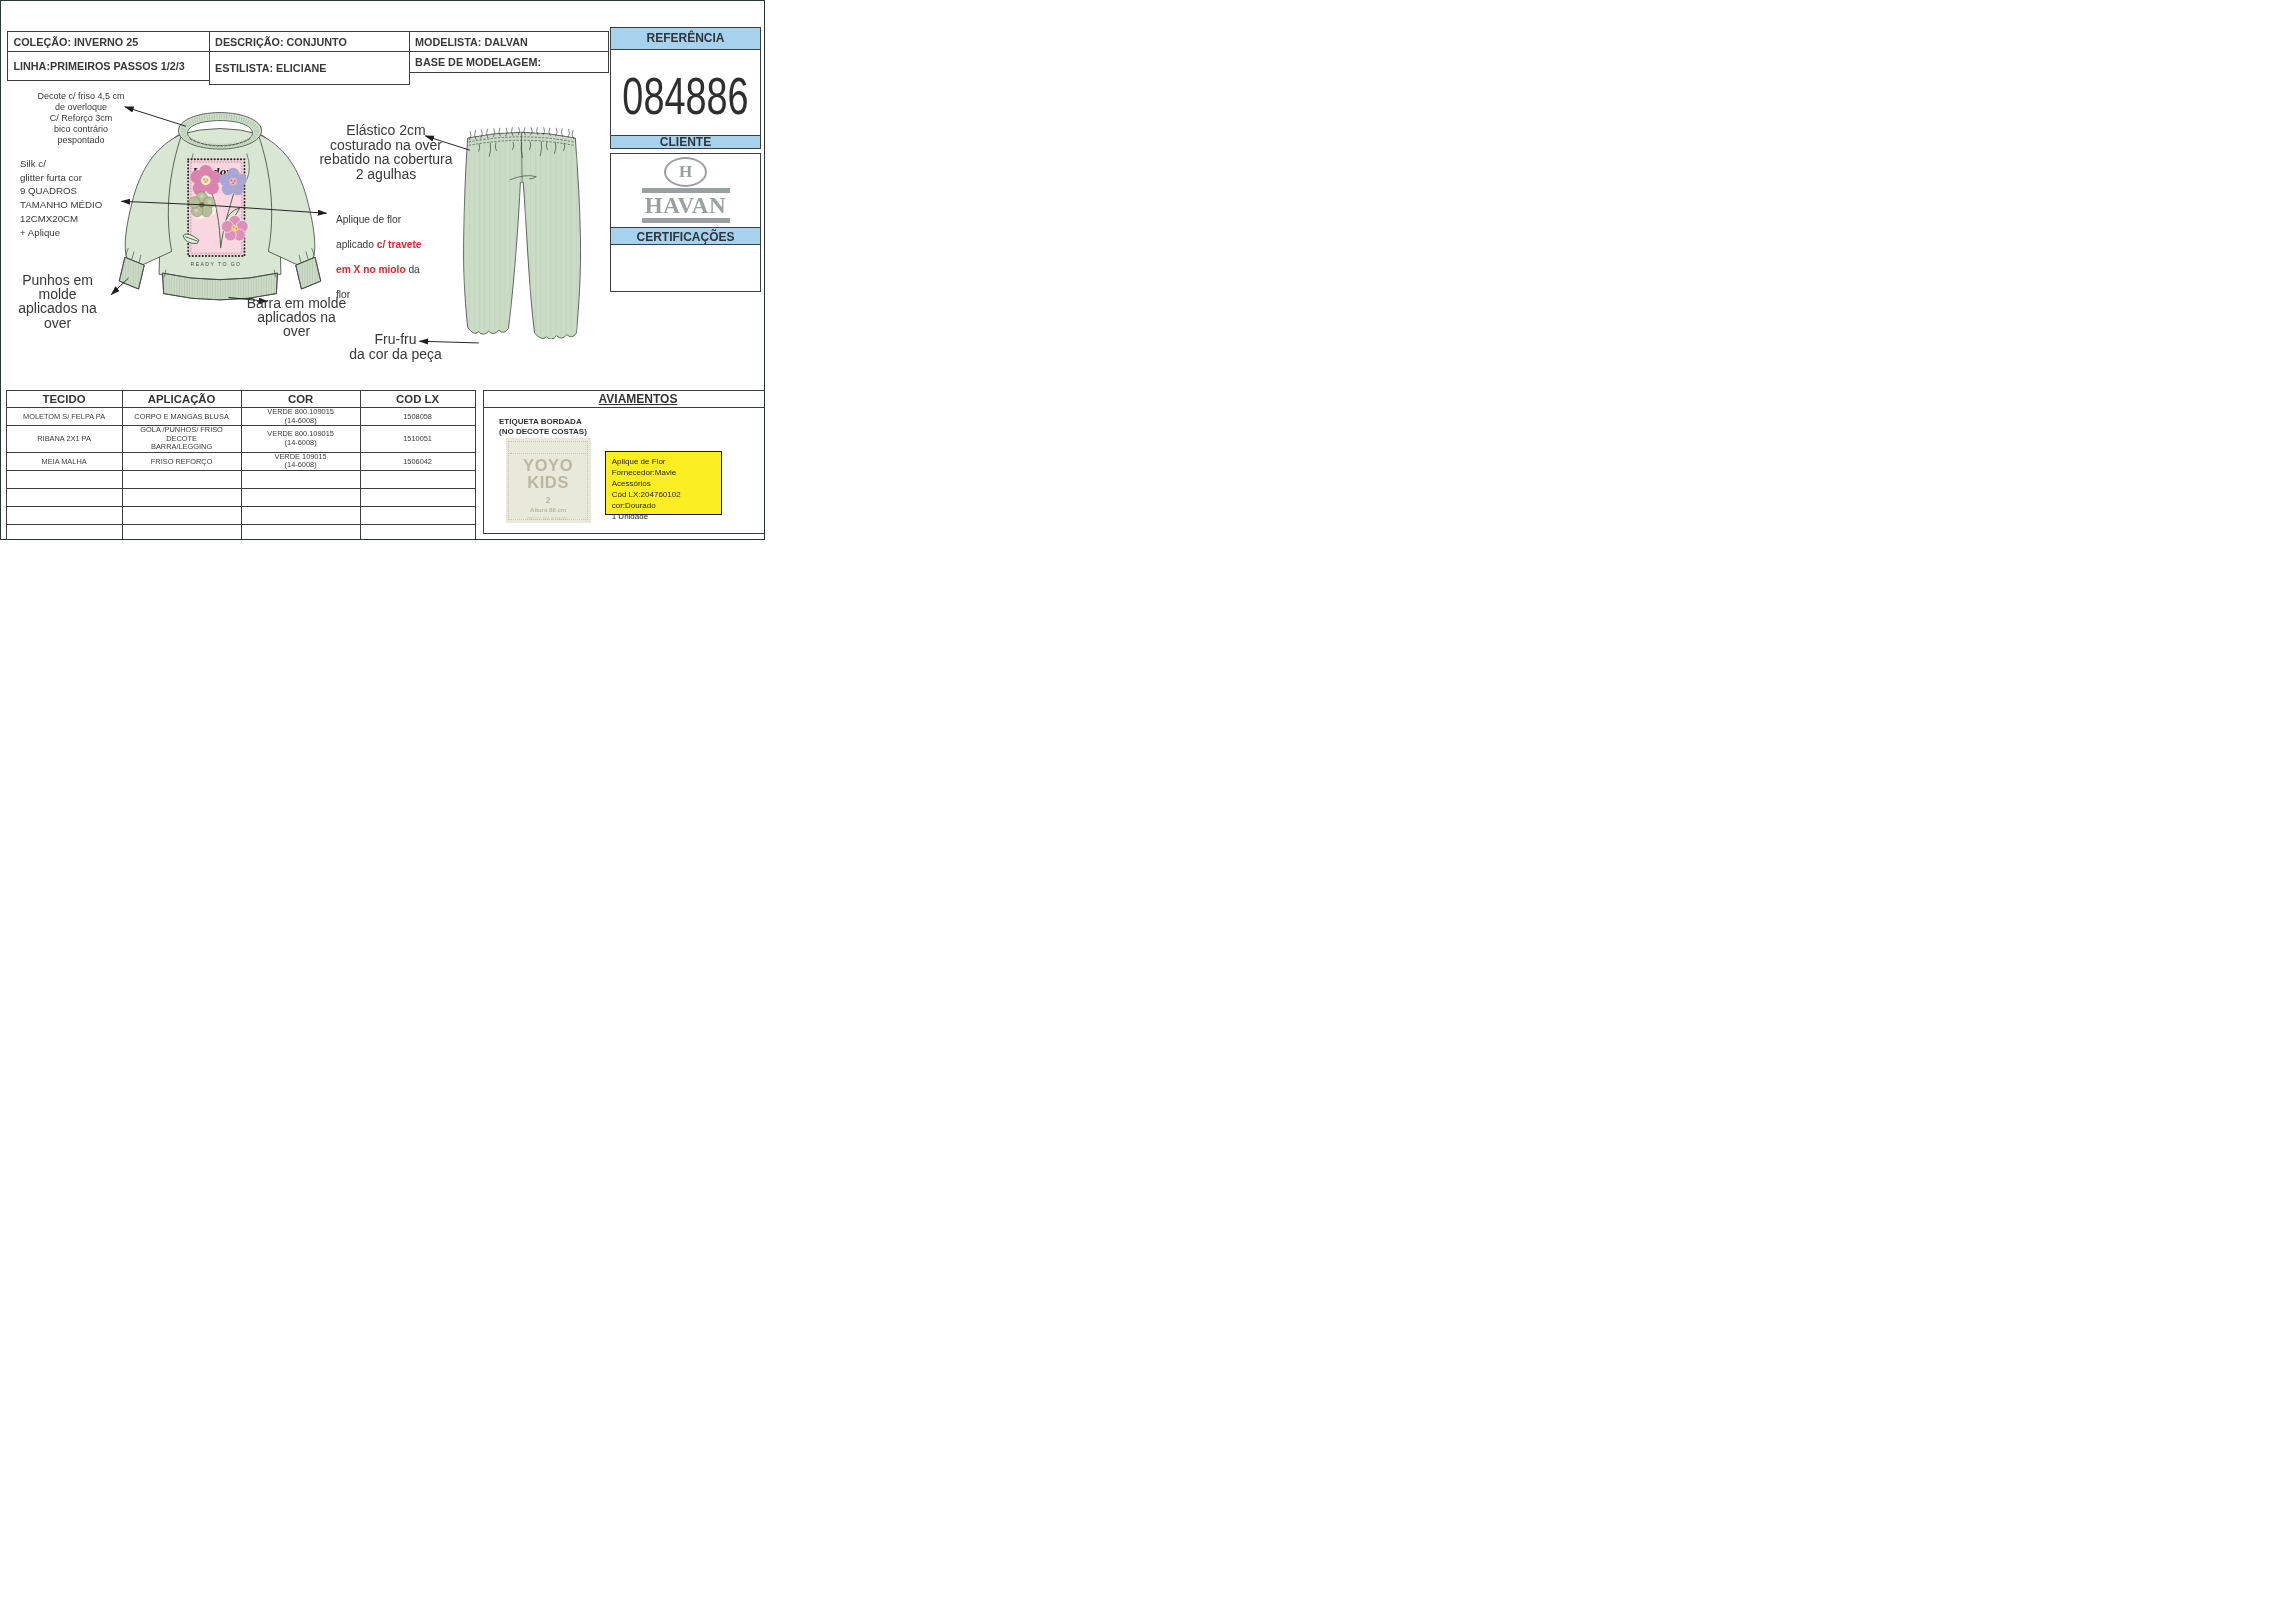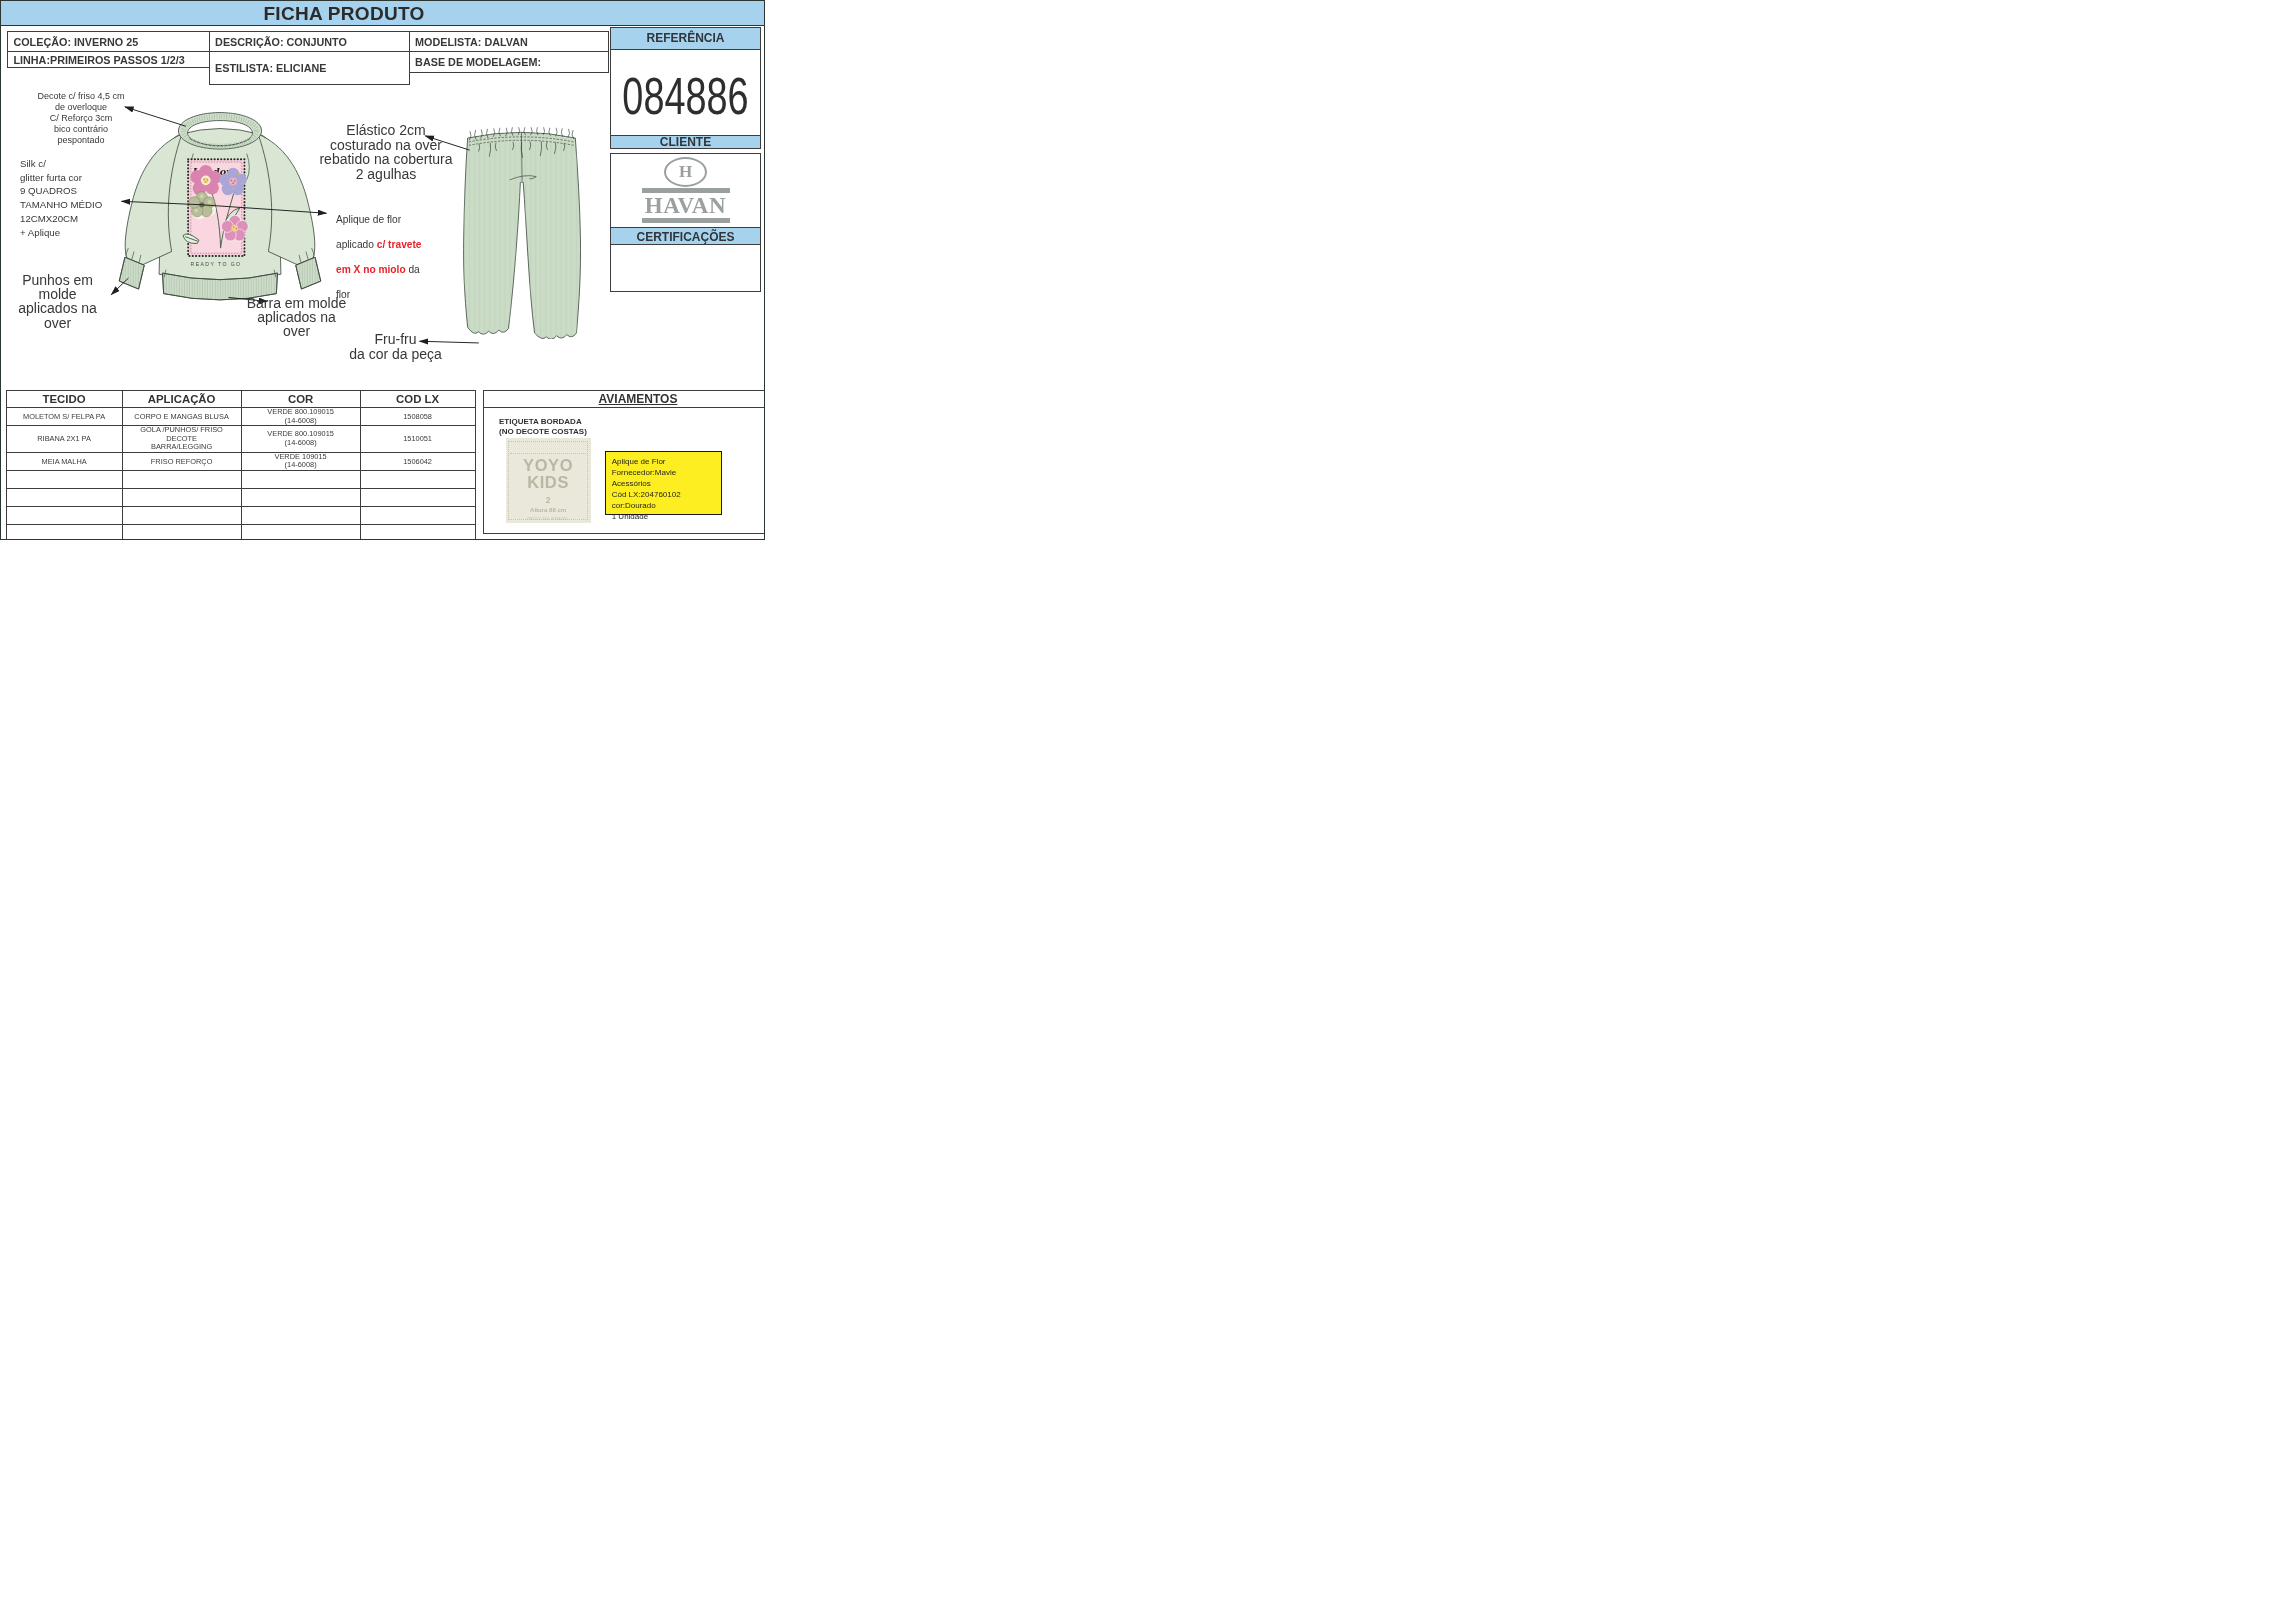--- a/index.html
+++ b/index.html
@@ -101,28 +101,25 @@
     padding:4px 5.7px; font-size:8px; line-height:1.38; color:#1f1f1f; white-space:pre-line;
   }
   svg text { font-family:"Liberation Sans", sans-serif; }
   .script { font-family:"DejaVu Serif", serif; font-style:italic; font-weight:bold; }
 </style>
 </head>
 <body>
 
 <div class="page">
 
-  <div class="titlebar">
-    <div class="title">FICHA PRODUTO</div>
-  </div>
 
   <div class="hdr-cell" style="left:6.3px; top:30px; width:203px; height:21px;">COLEÇÃO: INVERNO 25</div>
   <div class="hdr-cell" style="left:208px; top:30px; width:226px; height:21px;">DESCRIÇÃO: CONJUNTO</div>
   <div class="hdr-cell" style="left:408px; top:30px; width:200px; height:21px;">MODELISTA: DALVAN</div>
-  <div class="hdr-cell" style="left:6.3px; top:50px; width:203px; height:17px;">LINHA:PRIMEIROS PASSOS 1/2/3</div>
+  <div class="hdr-cell" style="left:6.3px; top:50px; width:203px; height:30px;">LINHA:PRIMEIROS PASSOS 1/2/3</div>
   <div class="hdr-cell" style="left:208px; top:50px; width:201px; height:34px;">ESTILISTA: ELICIANE</div>
   <div class="hdr-cell" style="left:408px; top:50px; width:200px; height:21.6px;">BASE DE MODELAGEM:</div>
 
   <div class="band" style="left:609px; top:25.6px; width:151px; height:23px;">REFERÊNCIA</div>
   <div class="rbox" style="left:609px; top:48px; width:151px; height:87px;">
     <svg class="refnum" viewBox="0 0 262 149">
       <text x="131" y="112" text-anchor="middle" font-size="92" textLength="222" lengthAdjust="spacingAndGlyphs" fill="#2e2e2e">084886</text>
     </svg>
   </div>
   <div class="band" style="left:609px; top:134px; width:151px; height:14px;">CLIENTE</div>

